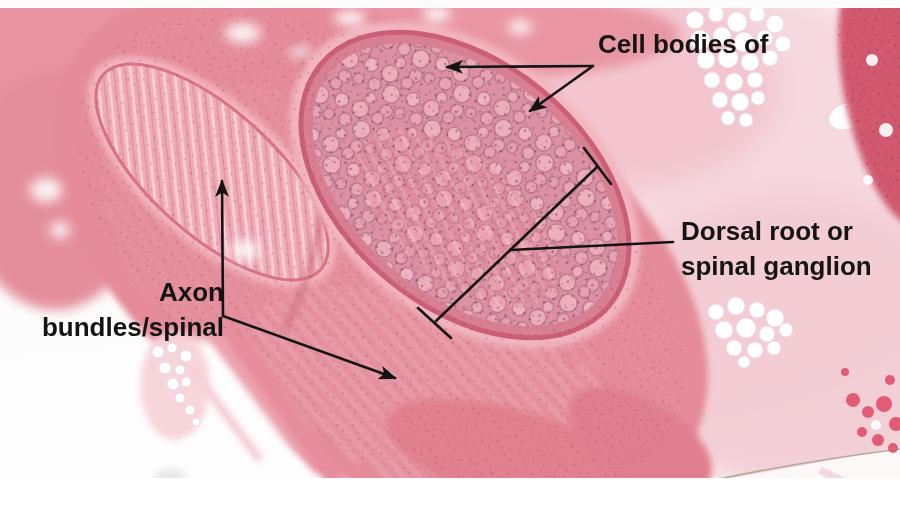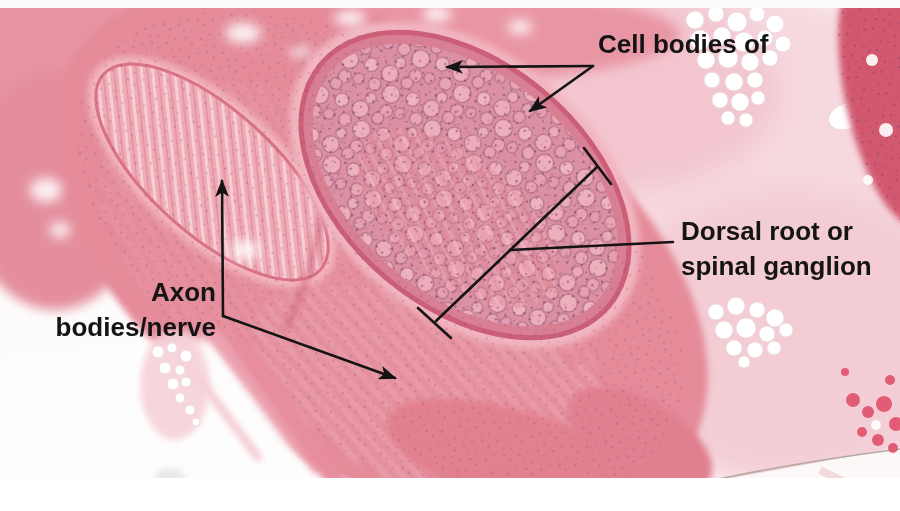--- a/index.html
+++ b/index.html
@@ -16,21 +16,21 @@
     font-weight:700;
     font-size:26px;
     line-height:35px;
     color:#141414;
     letter-spacing:0;
     white-space:nowrap;
   }
   .label .ln{display:block;}
   .lbl-cell{left:598px;top:27px;}
   .lbl-dorsal{left:681px;top:214px;}
-  .lbl-axon{left:4px;top:275px;width:212px;text-align:right;}
+  .lbl-axon{left:12px;top:275px;width:212px;text-align:right;}
 </style>
 </head>
 <body>
 
 <div class="stage">
 
   <svg class="micrograph" viewBox="0 0 900 511" aria-hidden="true">
     <defs>
       <filter id="f3" x="-30%" y="-30%" width="160%" height="160%">
           <feGaussianBlur stdDeviation="3"></feGaussianBlur>
@@ -243,16 +243,16 @@
     <span class="ln">Cell bodies of</span>
   </div>
 
   <div class="label lbl-dorsal">
     <span class="ln">Dorsal root or</span>
     <span class="ln">spinal ganglion</span>
   </div>
 
   <div class="label lbl-axon">
     <span class="ln">Axon</span>
-    <span class="ln">bodies/nerve</span>
+    <span class="ln">bundles/spinal</span>
   </div>
 
 </div>
 
 </body></html>

